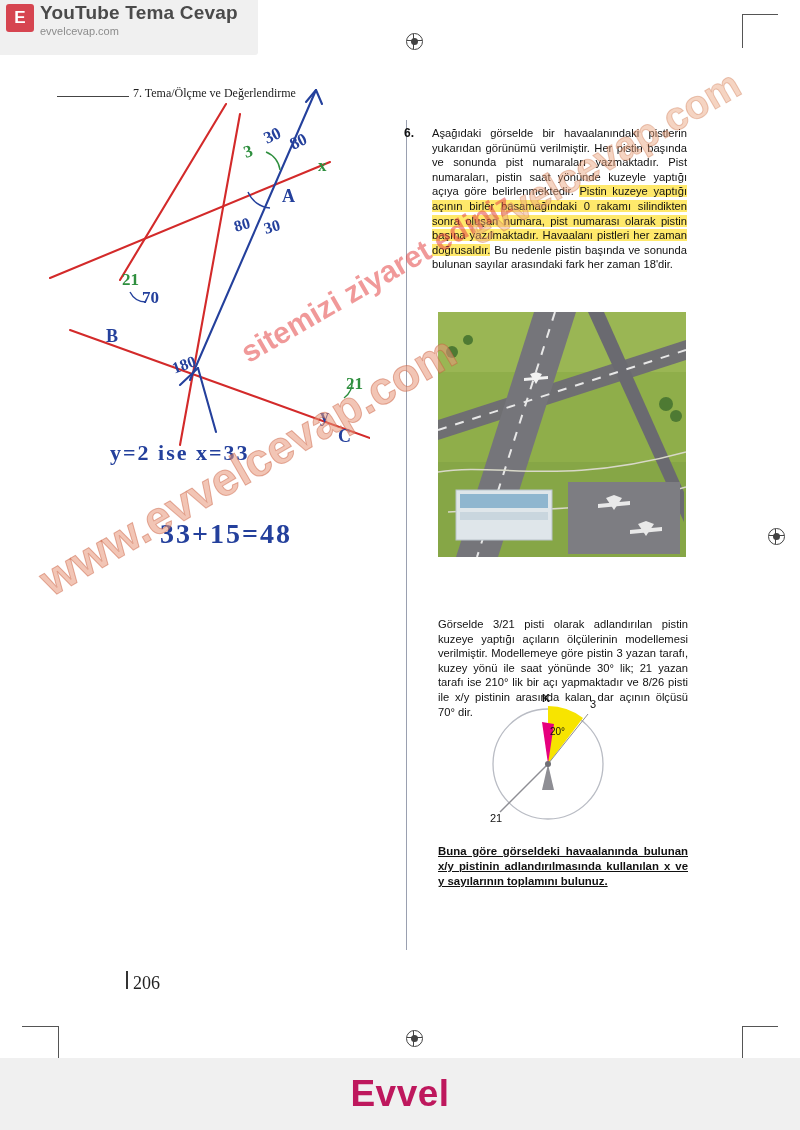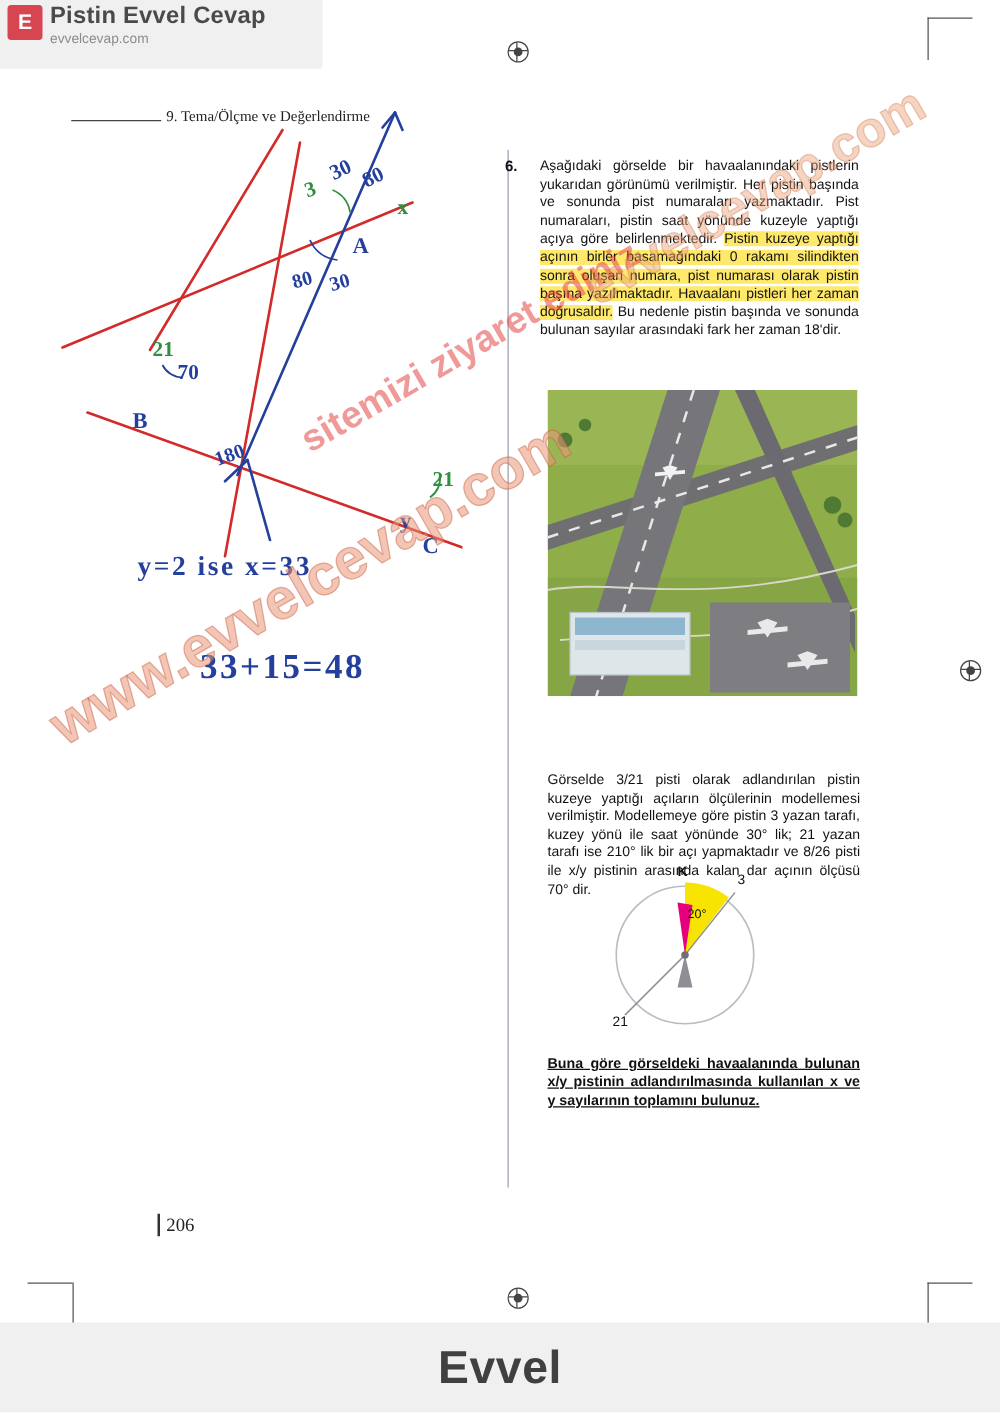--- a/index.html
+++ b/index.html
@@ -42,32 +42,32 @@
   .qnum{position:absolute;left:404px;top:126px;font-size:12px;font-weight:bold;color:#111;}
   .qtext{position:absolute;left:432px;top:126px;width:255px;font-size:11.2px;line-height:14.6px;color:#111;text-align:justify;}
   .hl{background:#ffe96b;}
 
   .photo{position:absolute;left:438px;top:312px;width:248px;height:245px;overflow:hidden;border:0;}
   .cap{position:absolute;left:438px;top:576px;width:250px;font-size:11.2px;line-height:14.6px;color:#111;text-align:justify;margin-top:41px;}
 
   .compass{position:absolute;left:438px;top:694px;width:250px;height:140px;}
   .final{position:absolute;left:438px;top:844px;width:250px;font-size:11.4px;line-height:15px;font-weight:bold;color:#111;text-align:justify;text-decoration:underline;}
 
-  .pgnum{position:absolute;left:133px;top:973px;font-family:"Liberation Serif",serif;font-size:15px;color:#222;}
+  .pgnum{position:absolute;left:133px;top:973px;font-family:"Liberation Serif",serif;font-size:18px;color:#222;}
   .pgbar{position:absolute;left:126px;top:971px;width:2px;height:18px;background:#333;}
 
   
   .wm{position:absolute;pointer-events:none;font-weight:bold;white-space:nowrap;}
   .wm1{left:30px;top:560px;transform:rotate(-30deg);transform-origin:left top;font-size:46px;color:rgba(232,150,120,.55);-webkit-text-stroke:1px rgba(200,90,60,.45);font-family:"Liberation Sans",sans-serif;}
   .wm2{left:235px;top:340px;transform:rotate(-30deg);transform-origin:left top;font-size:30px;color:rgba(228,70,70,.55);font-family:"Liberation Sans",sans-serif;}
   .wm3{left:460px;top:215px;transform:rotate(-30deg);transform-origin:left top;font-size:40px;color:rgba(232,160,120,.45);-webkit-text-stroke:1px rgba(200,110,70,.35);}
 
   
   .footer{position:absolute;left:0;bottom:0;width:800px;height:72px;background:#f0f0f0;display:flex;align-items:center;justify-content:center;}
-  .footer .fl{font-size:37px;font-weight:bold;color:#404040;letter-spacing:.5px;}
+  .footer .fl{font-size:37px;font-weight:bold;color:#be185d;letter-spacing:.5px;}
   .footer .fr{font-size:37px;font-weight:bold;color:#9b9b9b;letter-spacing:.5px;margin-left:10px;}
 </style>
 </head>
 <body>
 
 <div class="sheet"></div>
 
 <div class="cm" style="left:22px;top:14px;width:36px;height:1px;"></div>
 <div class="cm" style="left:58px;top:14px;width:1px;height:34px;"></div>
 <div class="cm" style="left:742px;top:14px;width:36px;height:1px;"></div>
@@ -81,21 +81,21 @@
     <span class="dot"></span>
   </div>
 <div class="reg" style="left:406px;top:1030px;">
     <span class="dot"></span>
   </div>
 <div class="reg" style="left:768px;top:528px;">
     <span class="dot"></span>
   </div>
 
 <div class="hdr-rule"></div>
-<div class="hdr-title">9. Tema/Ölçme ve Değerlendirme</div>
+<div class="hdr-title">7. Tema/Ölçme ve Değerlendirme</div>
 
 <div class="draw">
   <svg width="340" height="380" viewBox="0 0 340 380">
 
     <g stroke="#d32a2a" stroke-width="2.1" fill="none" stroke-linecap="round">
       <line x1="210" y1="34" x2="150" y2="365"></line>
       <line x1="196" y1="24" x2="90" y2="200"></line>
       <line x1="20" y1="198" x2="300" y2="82"></line>
       <line x1="40" y1="250" x2="340" y2="358"></line>
     </g>
@@ -217,20 +217,20 @@
 <div class="pgbar"></div>
 <div class="pgnum">206</div>
 
 <div class="wm wm1">www.evvelcevap.com</div>
 <div class="wm wm2">sitemizi ziyaret ediniz</div>
 <div class="wm wm3">evvelcevap.com</div>
 
 <div class="yt-badge">
   <div class="e-square">E</div>
   <div class="txt">
-    <div class="t1">Pistin Evvel Cevap</div>
+    <div class="t1">YouTube Tema Cevap</div>
     <div class="t2">evvelcevap.com</div>
   </div>
 </div>
 
 <div class="footer">
   <span class="fl">Evvel</span>
 </div>
 
 </body></html>

